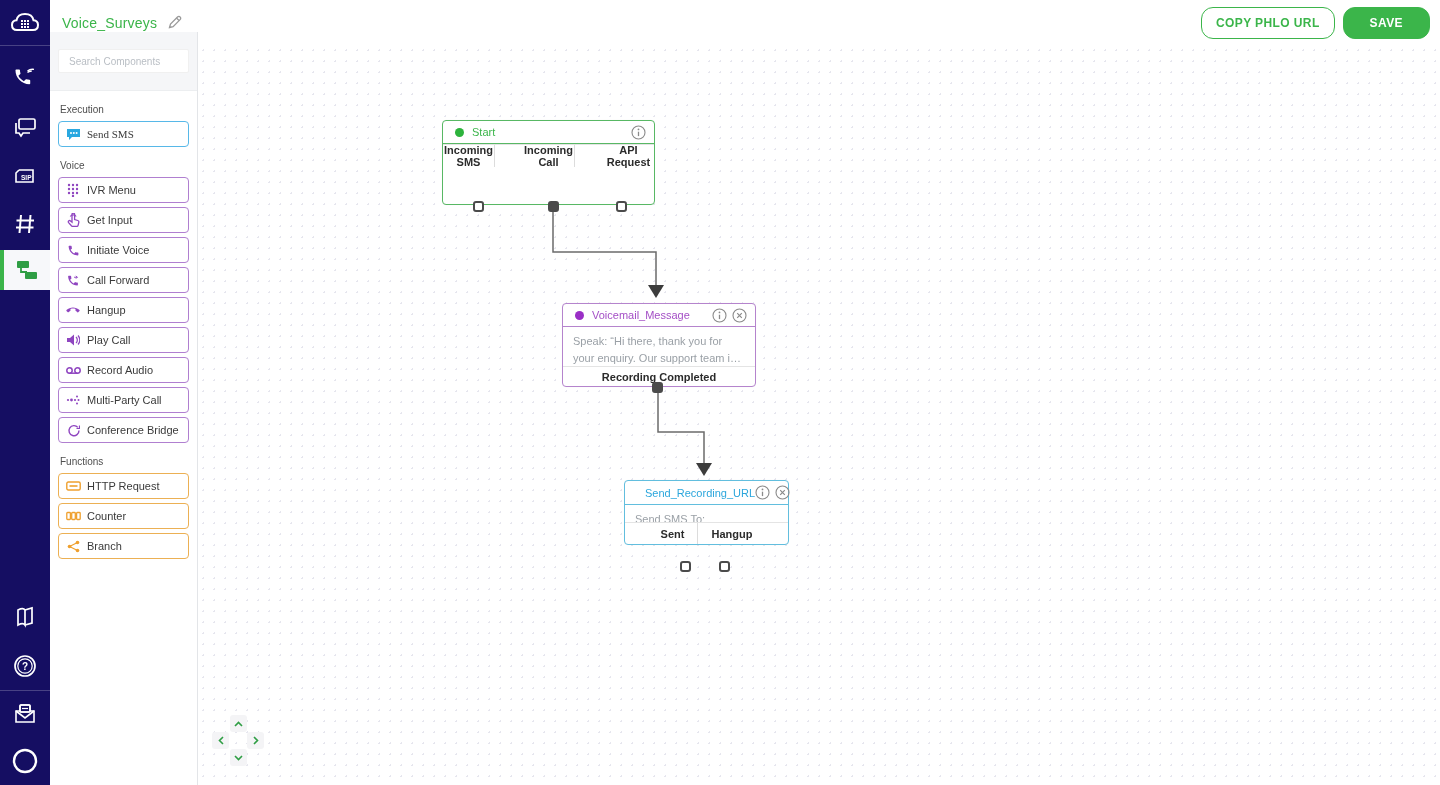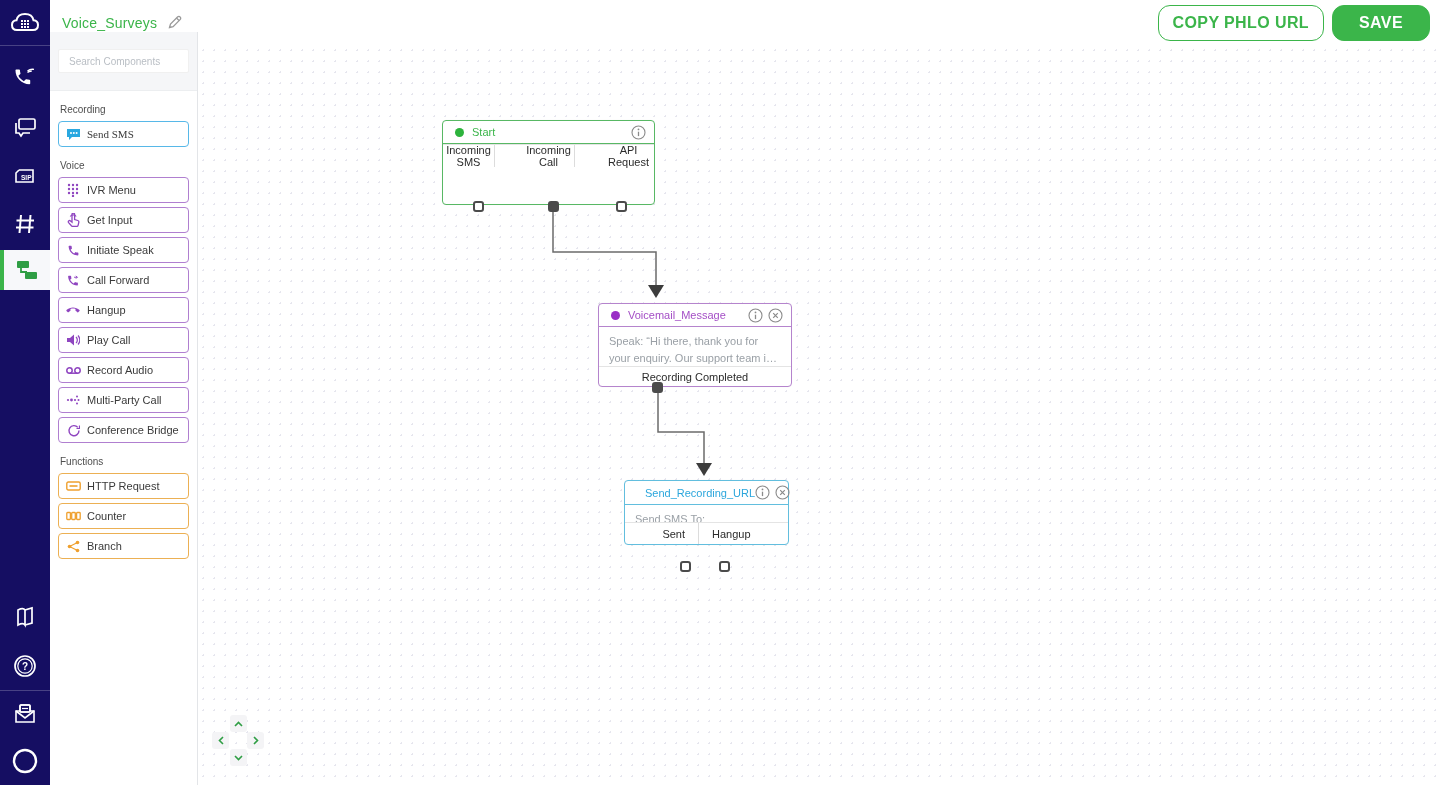--- a/index.html
+++ b/index.html
@@ -10,21 +10,21 @@
   .rail-btn { position:absolute; left:0; width:50px; height:36px; display:flex; align-items:center; justify-content:center; cursor:pointer; }
   .rail-btn svg { display:block; }
   .rail-btn.active { background:#f7f8fa; height:40px; border-left:4px solid #3bb54a; }
   .rail-hr { position:absolute; left:0; width:50px; height:1px; background:rgba(255,255,255,.22); }
 
   
   .topbar { position:absolute; left:50px; top:0; right:0; height:45px; background:#fff; display:flex; align-items:center; z-index:20; }
   .phlo-title { margin-left:12px; font-size:14px; color:#3bb54a; font-weight:500; letter-spacing:.2px; }
   .edit-pencil { margin-left:10px; display:flex; align-items:center; cursor:pointer; }
   .topbar-actions { margin-left:auto; margin-right:10px; display:flex; gap:8px; }
-  .btn { font-size:16px; font-weight:bold; letter-spacing:.4px; border-radius:12px; padding:8px 14px; cursor:pointer; font-family:"Liberation Sans",sans-serif;text-align:center; }
+  .btn { font-size:12px; font-weight:bold; letter-spacing:.4px; border-radius:12px; padding:8px 14px; cursor:pointer; font-family:"Liberation Sans",sans-serif;text-align:center; }
   .btn-outline { background:#fff; border:1px solid #3bb54a; color:#3bb54a; }
   .btn-solid { background:#3bb54a; border:1px solid #3bb54a; color:#fff; padding:8px 26px; }
 
   
   .sidebar { position:absolute; left:50px; top:32px; bottom:0; width:148px; background:#fff; border-right:1px solid #e3e5e8; z-index:20; }
   .search-wrap { background:#f5f6f8; border-bottom:1px solid #eceef0; padding:17px 8px; }
   .search-input { width:100%; height:24px; border:1px solid #f0f0f0; border-radius:2px; background:#fff; font-size:10px; padding:0 10px; color:#666; outline:none; font-family:"Liberation Sans",sans-serif; }
   .search-input::placeholder { color:#b9bec4; }
   .section-label { font-size:10px; color:#4e4e4e; margin:13px 0 6px 10px; }
   .comp-item { display:flex; align-items:center; height:26px; margin:0 8px 4px 8px; background:#fff; border-radius:4px; cursor:pointer; }
@@ -39,32 +39,32 @@
             background-image:radial-gradient(#e6e6ee 1px, transparent 1px); background-size:11px 11px; }
   .wires { position:absolute; left:0; top:0; pointer-events:none; z-index:1; }
 
   .node { position:absolute; background:#fff; border-radius:4px; display:flex; flex-direction:column; z-index:2; box-shadow:0 0 0 .2px rgba(0,0,0,.03); }
   .node-header { height:23px; display:flex; align-items:center; padding:0 8px; }
   .node-dot { width:9px; height:9px; border-radius:50%; margin:0 8px 0 4px; }
   .node-title { font-size:11px; font-weight:500; }
   .node-hicons { margin-left:auto; display:flex; gap:5px; align-items:center; }
   .node-body { flex:1; padding:6px 10px 0 10px; font-size:11px; color:#9aa0a6; line-height:1.55; overflow:hidden; }
   .clamp2 { display:-webkit-box; -webkit-line-clamp:2; -webkit-box-orient:vertical; overflow:hidden; }
-  .node-footer { border-top:1px solid #e4e4e4; display:flex; align-items:center; font-size:11px; font-weight:normal; color:#2b2b2b; }
+  .node-footer { border-top:1px solid #e4e4e4; display:flex; align-items:center; font-size:11px; font-weight:bold; color:#2b2b2b; }
 
   .node-start { left:244px; top:75px; width:213px; height:85px; border:1px solid #58b864; }
   .node-start .node-header { border-bottom:1px solid #58b864; }
   .node-start .node-dot { background:#2db33c; }
   .node-start .node-title { color:#3bb54a; }
   .node-start .node-footer { height:23px; }
   .node-start .nf-cell { flex:1; text-align:center; }
   .node-start .nf-cell + .nf-cell { border-left:1px solid #dcdcdc;padding-left:28px; }
   .node-start .nf-cell { align-self:stretch; display:flex; align-items:center; justify-content:center; }
 
-  .node-vm { left:364px; top:258px; width:194px; height:84px; border:1px solid #b584cd;margin-left:36px; }
+  .node-vm { left:364px; top:258px; width:194px; height:84px; border:1px solid #b584cd; }
   .node-vm .node-header { border-bottom:1px solid #b584cd; }
   .node-vm .node-dot { background:#9a2fc6; }
   .node-vm .node-title { color:#a44fc6; }
   .node-vm .node-footer { height:20px; justify-content:center;text-align:center; }
 
   .node-send { left:426px; top:435px; width:165px; height:65px; border:1px solid #62bede; }
   .node-send .node-header { height:24px; border-bottom:1px solid #62bede; }
   .node-send .node-dot { background:#1b8fd0; }
   .node-send .node-title { color:#2ba6dc; }
   .node-send .node-footer { height:22px; justify-content:center; }
@@ -190,21 +190,21 @@
     <button class="btn btn-outline">COPY PHLO URL</button>
     <button class="btn btn-solid">SAVE</button>
   </div>
 </header>
 
 <aside class="sidebar">
   <div class="search-wrap">
     <input class="search-input" type="text" placeholder="Search Components" style="">
   </div>
 
-  <div class="section-label">Recording</div>
+  <div class="section-label">Execution</div>
 
   <div class="comp-item b-blue">
     <span class="ci-icon">
       <svg width="15" height="13" viewBox="0 0 15 13" fill="#2aa8e0">
           <path d="M1 1 h13 v8 h-8 l-3 3 v-3 h-2 z"></path>
           <g fill="#fff">
             <circle cx="5" cy="5" r="1"></circle>
             <circle cx="7.8" cy="5" r="1"></circle>
             <circle cx="10.6" cy="5" r="1"></circle>
           </g>
@@ -244,21 +244,21 @@
     </span>
     <span class="ci-label">Get Input</span>
   </div>
 
   <div class="comp-item b-purple">
     <span class="ci-icon">
       <svg width="13" height="13" viewBox="0 0 24 24" fill="#8f45c0">
           <path d="M6.6 10.8c1.4 2.8 3.8 5.1 6.6 6.6l2.2-2.2c.3-.3.7-.4 1-.2 1.1.4 2.3.6 3.6.6.6 0 1 .4 1 1V20c0 .6-.4 1-1 1C10.6 21 3 13.4 3 4c0-.6.4-1 1-1h3.5c.6 0 1 .4 1 1 0 1.2.2 2.4.6 3.6.1.3 0 .7-.2 1l-2.3 2.2z"></path>
         </svg>
     </span>
-    <span class="ci-label">Initiate Speak</span>
+    <span class="ci-label">Initiate Voice</span>
   </div>
 
   <div class="comp-item b-purple">
     <span class="ci-icon">
       <svg width="14" height="13" viewBox="0 0 24 24" fill="#8f45c0">
           <path d="M6.6 10.8c1.4 2.8 3.8 5.1 6.6 6.6l2.2-2.2c.3-.3.7-.4 1-.2 1.1.4 2.3.6 3.6.6.6 0 1 .4 1 1V20c0 .6-.4 1-1 1C10.6 21 3 13.4 3 4c0-.6.4-1 1-1h3.5c.6 0 1 .4 1 1 0 1.2.2 2.4.6 3.6.1.3 0 .7-.2 1l-2.3 2.2z"></path>
           <path d="M14 6 h6 m-2.6-2.6 L20 6 l-2.6 2.6" fill="none" stroke="#8f45c0" stroke-width="1.8"></path>
         </svg>
     </span>
     <span class="ci-label">Call Forward</span>

